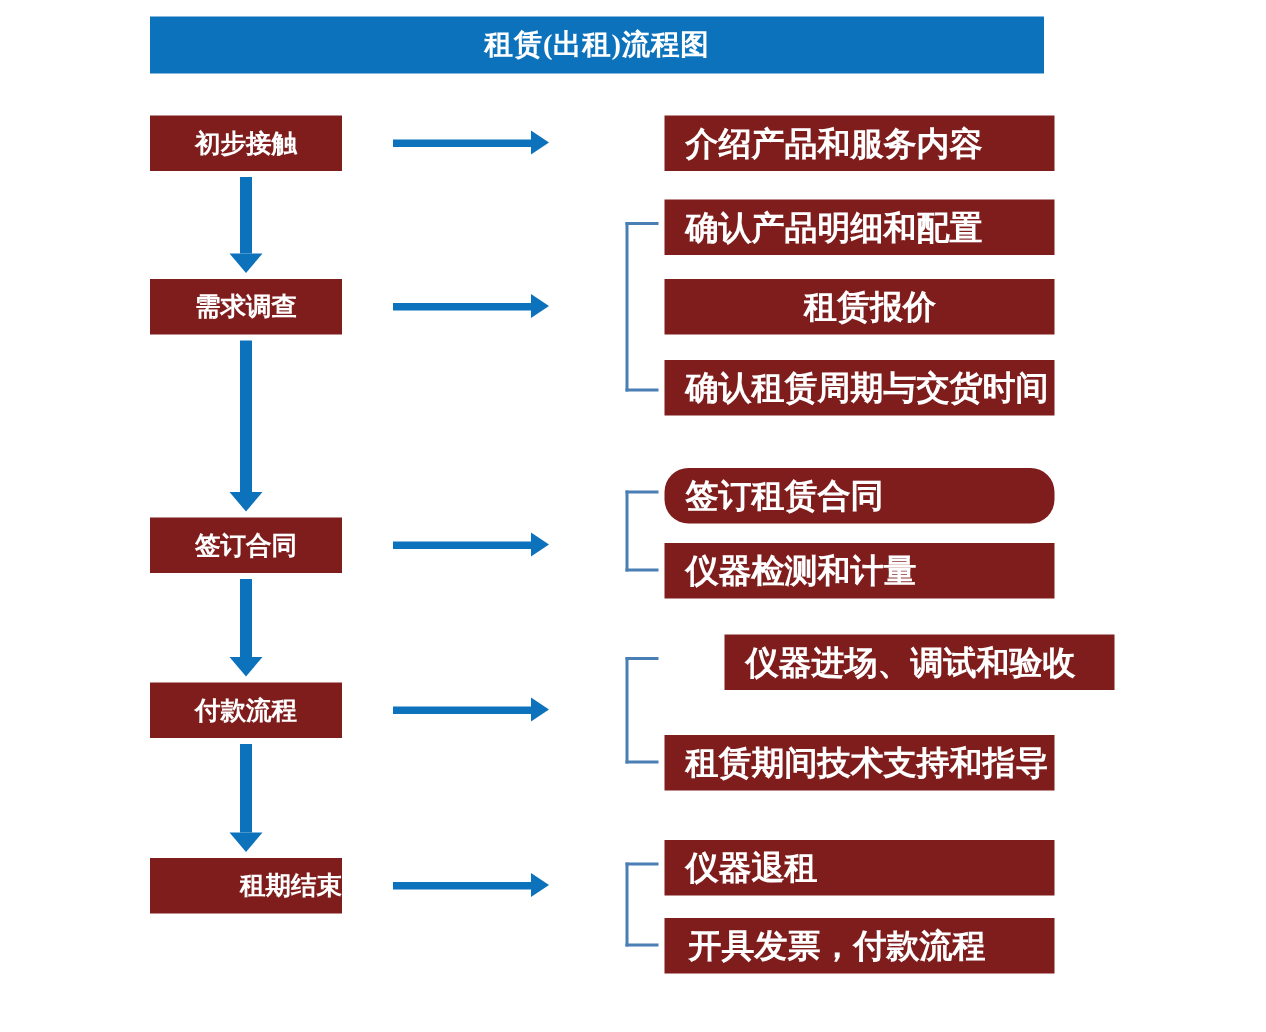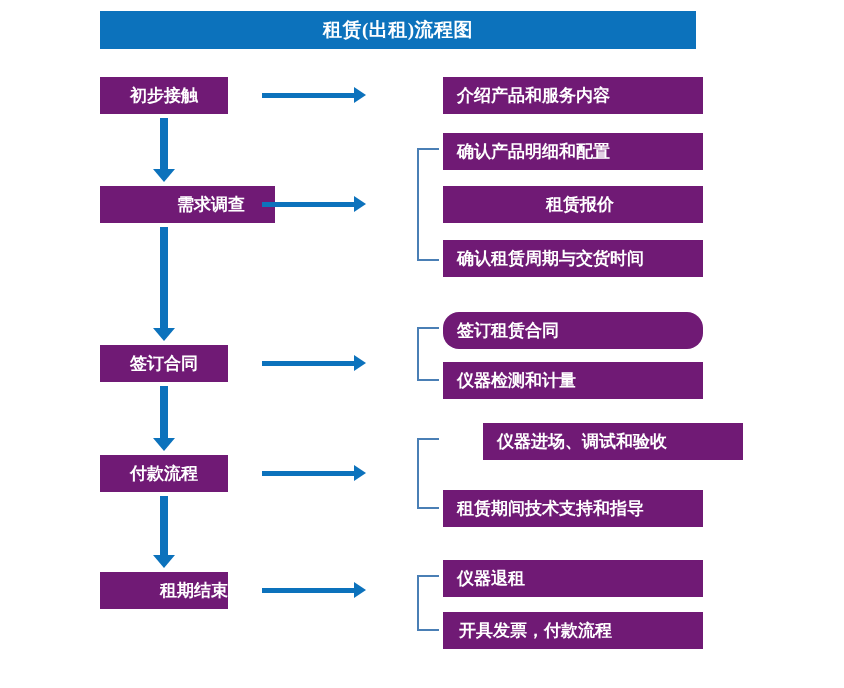--- a/index.html
+++ b/index.html
@@ -35,41 +35,41 @@
     align-items: center;
     justify-content: center;
     font-size: 19px;
     font-weight: bold;
     letter-spacing: 0.5px;
   }
 
   
   .box {
     position: absolute;
-    background: #701a75;
+    background: #7f1d1d;
     color: #ffffff;
     display: flex;
     align-items: center;
     font-weight: bold;
     white-space: nowrap;
   }
   .box.stage {
     width: 128px;
     height: 37px;
     justify-content: center;
     font-size: 17px;
   }
   .box.detail {
     left: 443px;
     width: 260px;
     height: 37px;
     justify-content: flex-start;
     padding-left: 14px;
     box-sizing: border-box;
-    font-size: 17px;
+    font-size: 22px;
   }
 
   
   .v-arrow {
     position: absolute;
     width: 22px;
   }
   .v-arrow .shaft {
     position: absolute;
     left: 7px;
@@ -121,21 +121,21 @@
 <body>
 
 <div id="canvas">
 
   <div class="title-bar">租赁(出租)流程图</div>
 
   <div class="box stage" style="left:100px; top:77px;">
     <span>初步接触</span>
   </div>
 
-  <div class="box stage" style="left:100px; top:186px;padding-left:47px;">
+  <div class="box stage" style="left:100px; top:186px;">
     <span>需求调查</span>
   </div>
 
   <div class="box stage" style="left:100px; top:345px;">
     <span>签订合同</span>
   </div>
 
   <div class="box stage" style="left:100px; top:455px;">
     <span>付款流程</span>
   </div>

